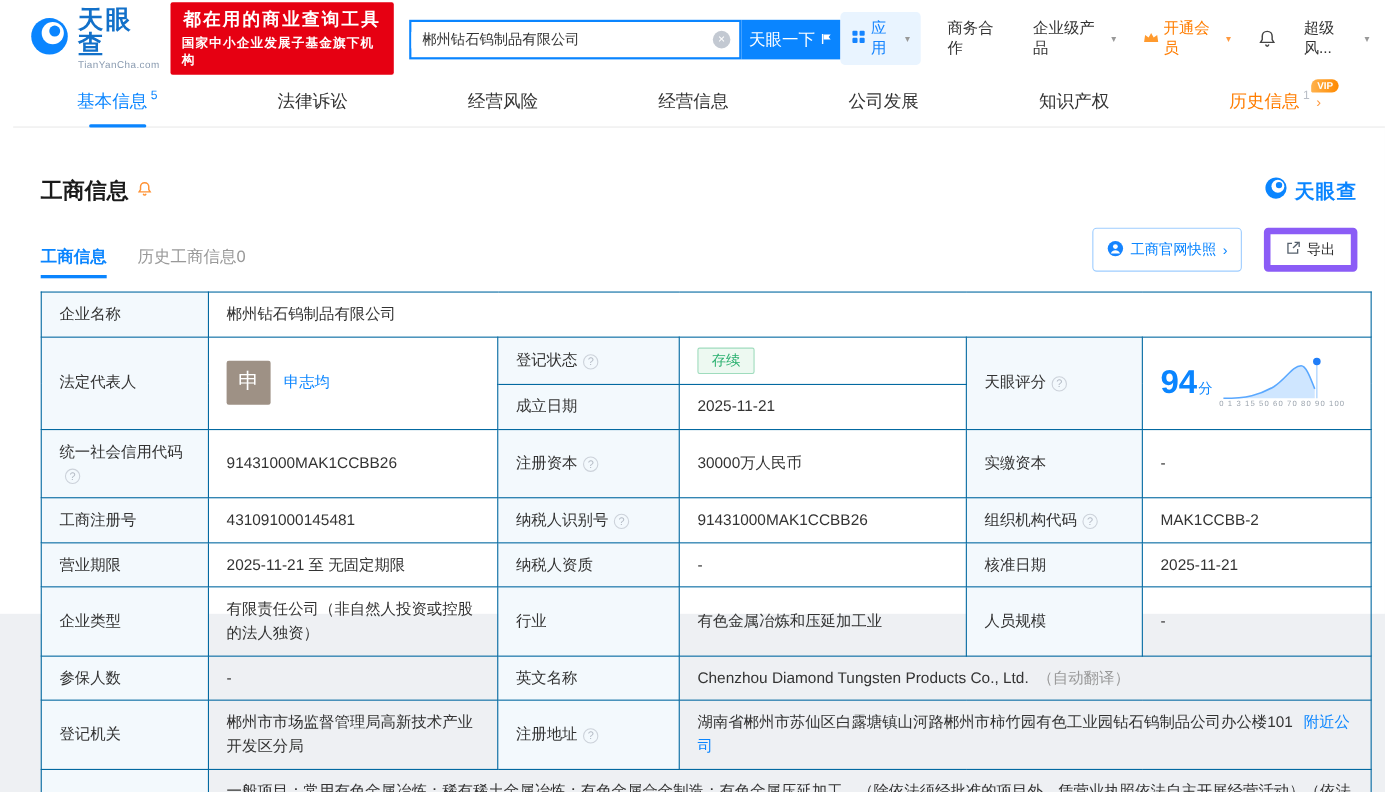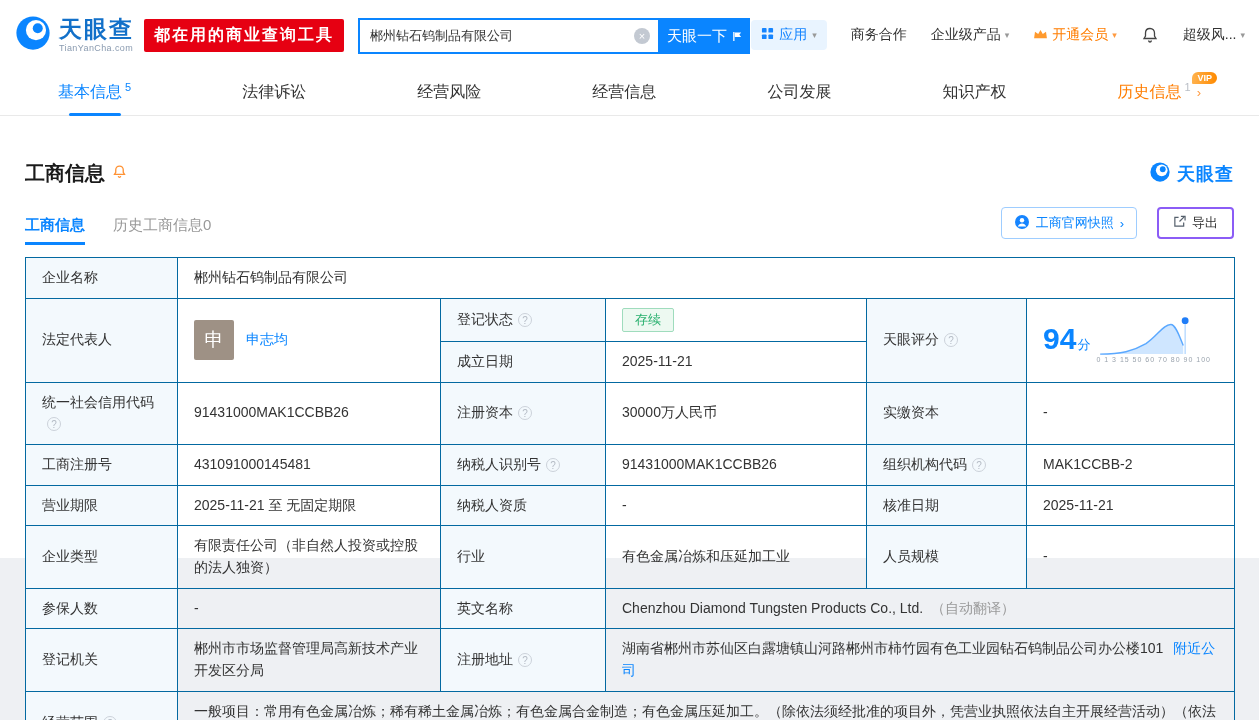--- a/index.html
+++ b/index.html
@@ -1,18 +1,18 @@
 <!DOCTYPE html>
 <html><head>
 <meta charset="utf-8">
 <style>
   * { margin:0; padding:0; box-sizing:border-box; }
   html,body { width:1259px; height:720px; overflow:hidden; background:#eef0f3;
     font-family:"Liberation Sans","DejaVu Sans",sans-serif; }
-  .page { width:1259px; height:558px; background:#fff; }
+  .page { width:1259px; height:558px; background:#fff;padding-left:12px; }
 
   
   .topbar { height:70px; display:flex; align-items:center; padding:0 14px; position:relative; background:#fff; }
   .logo { display:flex; align-items:center; gap:7px; cursor:pointer; }
   .logo-text { display:flex; flex-direction:column; line-height:1; }
   .logo-cn { font-size:23px; font-weight:bold; color:#1270c9; letter-spacing:2px; }
   .logo-en { font-size:9px; color:#8a9bb0; margin-top:3px; letter-spacing:.4px; }
   .promo { margin-left:10px; background:#e60012; color:#fff; padding:6px 10px; border-radius:2px;
     display:flex; flex-direction:column; align-items:center; gap:3px; }
   .promo .l1 { font-size:16px; font-weight:bold; letter-spacing:2px; }
@@ -64,21 +64,21 @@
   .brand-mini { display:flex; align-items:center; gap:6px; }
   .brand-mini-text { font-size:18px; font-weight:bold; color:#0a85ff; letter-spacing:1px; }
 
   .sub-tabs { margin-top:20px; display:flex; align-items:flex-end; }
   .sub-tab { font-size:15px; color:#999; padding-bottom:10px; margin-right:28px; cursor:pointer; position:relative; }
   .sub-tab.active { color:#0a85ff; font-weight:bold; }
   .sub-tab.active::after { content:""; position:absolute; left:0; right:0; bottom:0; height:3px; background:#0a85ff; }
   .sub-actions { margin-left:auto; display:flex; gap:20px; padding-bottom:6px; }
   .btn-snapshot { display:flex; align-items:center; gap:6px; border:1px solid #9ecdff; color:#0a85ff;
     background:#fff; font-size:13px; padding:5px 12px; border-radius:4px; cursor:pointer; }
-  .btn-export { display:flex; align-items:center; gap:6px; border:2px solid #8b5cf6; color:#333;
+  .btn-export { display:flex; align-items:center; gap:6px; border:6px solid #8b5cf6; color:#333;
     background:#fff; font-size:13px; padding:5px 14px; border-radius:4px; cursor:pointer; }
 
   
   table.info { width:1209px; border-collapse:collapse; margin-top:12px; table-layout:fixed; }
   table.info td { border:1px solid #0369a1; font-size:14px; color:#333; padding:9px 16px; vertical-align:middle; line-height:1.55; }
   td.lbl { background:#f3f9fd; color:#404040; }
   .help { display:inline-block; width:14px; height:14px; border-radius:50%; border:1px solid #ccd2da;
     color:#b4bbc5; font-size:10px; line-height:13px; text-align:center; margin-left:5px; cursor:pointer; }
   a.cell-link { color:#0a85ff; text-decoration:none; cursor:pointer; }
   .rep-cell { display:flex; align-items:center; gap:12px; }
@@ -108,20 +108,21 @@
           </svg>
       </span>
       <span class="logo-text">
         <span class="logo-cn">天眼查</span>
         <span class="logo-en">TianYanCha.com</span>
       </span>
     </div>
 
     <div class="promo">
       <span class="l1">都在用的商业查询工具</span>
+      <span class="l2">国家中小企业发展子基金旗下机构</span>
     </div>
 
     <div class="search-area">
       <div class="search-row">
         <div class="search-box">
           <input class="search-input" value="郴州钻石钨制品有限公司" style="">
           <span class="clear-ic">×</span>
         </div>
         <button class="search-btn">
           <span>天眼一下</span>

